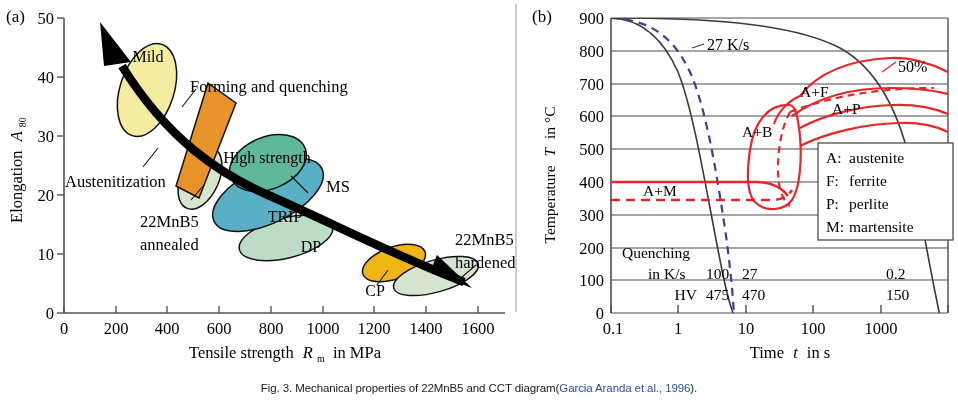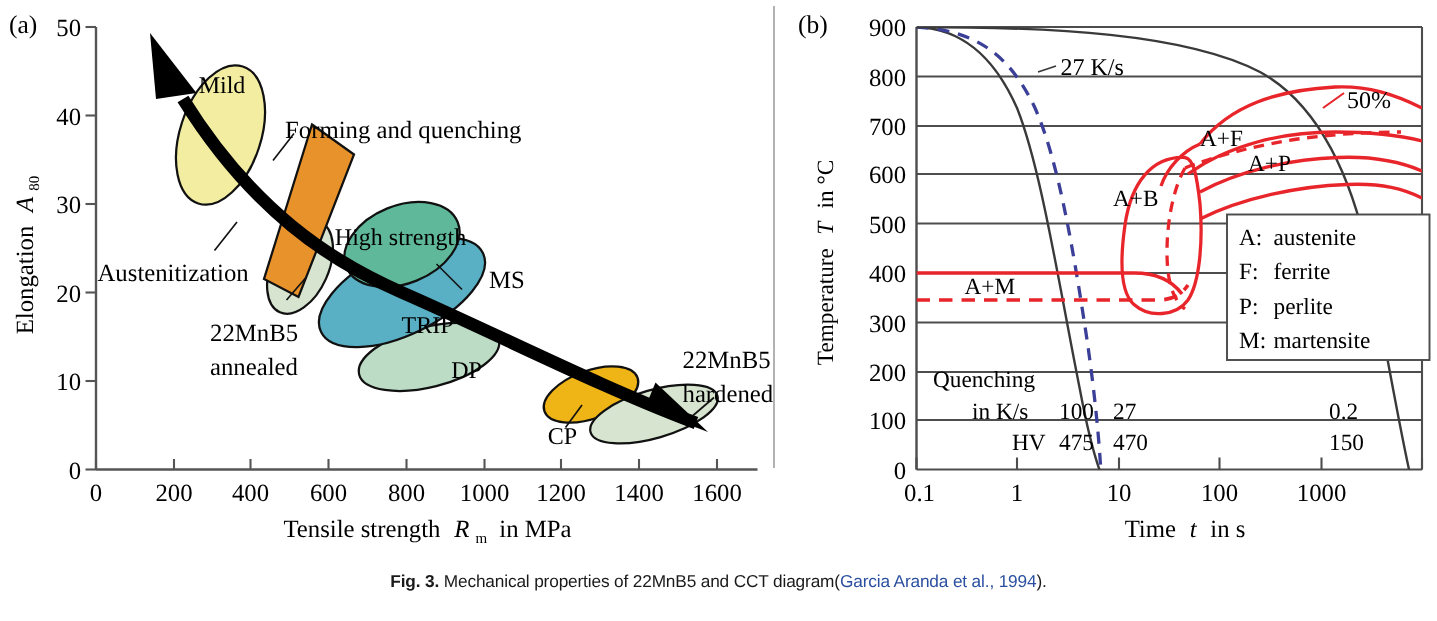--- a/index.html
+++ b/index.html
@@ -3,21 +3,21 @@
 <meta charset="utf-8">
 <style>
   html,body{margin:0;padding:0;background:#ffffff;}
   body{width:958px;height:414px;position:relative;overflow:hidden;
        font-family:"Liberation Serif",serif;color:#000;}
   .fig{position:absolute;left:0;top:0;width:958px;height:414px;}
   svg{display:block;}
   .cap{position:absolute;left:0;top:382px;width:958px;text-align:center;
        font-family:"Liberation Sans",sans-serif;font-size:11.5px;color:#1a1a1a;
        letter-spacing:-0.1px;}
-  .cap b{font-weight:bold;}
+  .cap b{font-weight:normal;}
   .cap .ref{color:#2b4fa0;}
 </style>
 </head>
 <body>
 
 <div class="fig">
 <svg width="958" height="414" viewBox="0 0 958 414" xmlns="http://www.w3.org/2000/svg">
   <rect x="0" y="0" width="958" height="414" fill="#ffffff"></rect>
 
   <g>
@@ -265,14 +265,14 @@
         <text x="826" y="232">M:</text>
         <text x="849" y="232">martensite</text>
       </g>
     </g>
   </g>
 </svg>
 </div>
 
 <div class="cap">
   <b>Fig. 3.</b>
-  <span>Mechanical properties of 22MnB5 and CCT diagram</span><span>(</span><span class="ref">Garcia Aranda et al., 1994</span><span>).</span>
+  <span>Mechanical properties of 22MnB5 and CCT diagram</span><span>(</span><span class="ref">Garcia Aranda et al., 1996</span><span>).</span>
 </div>
 
 </body></html>

